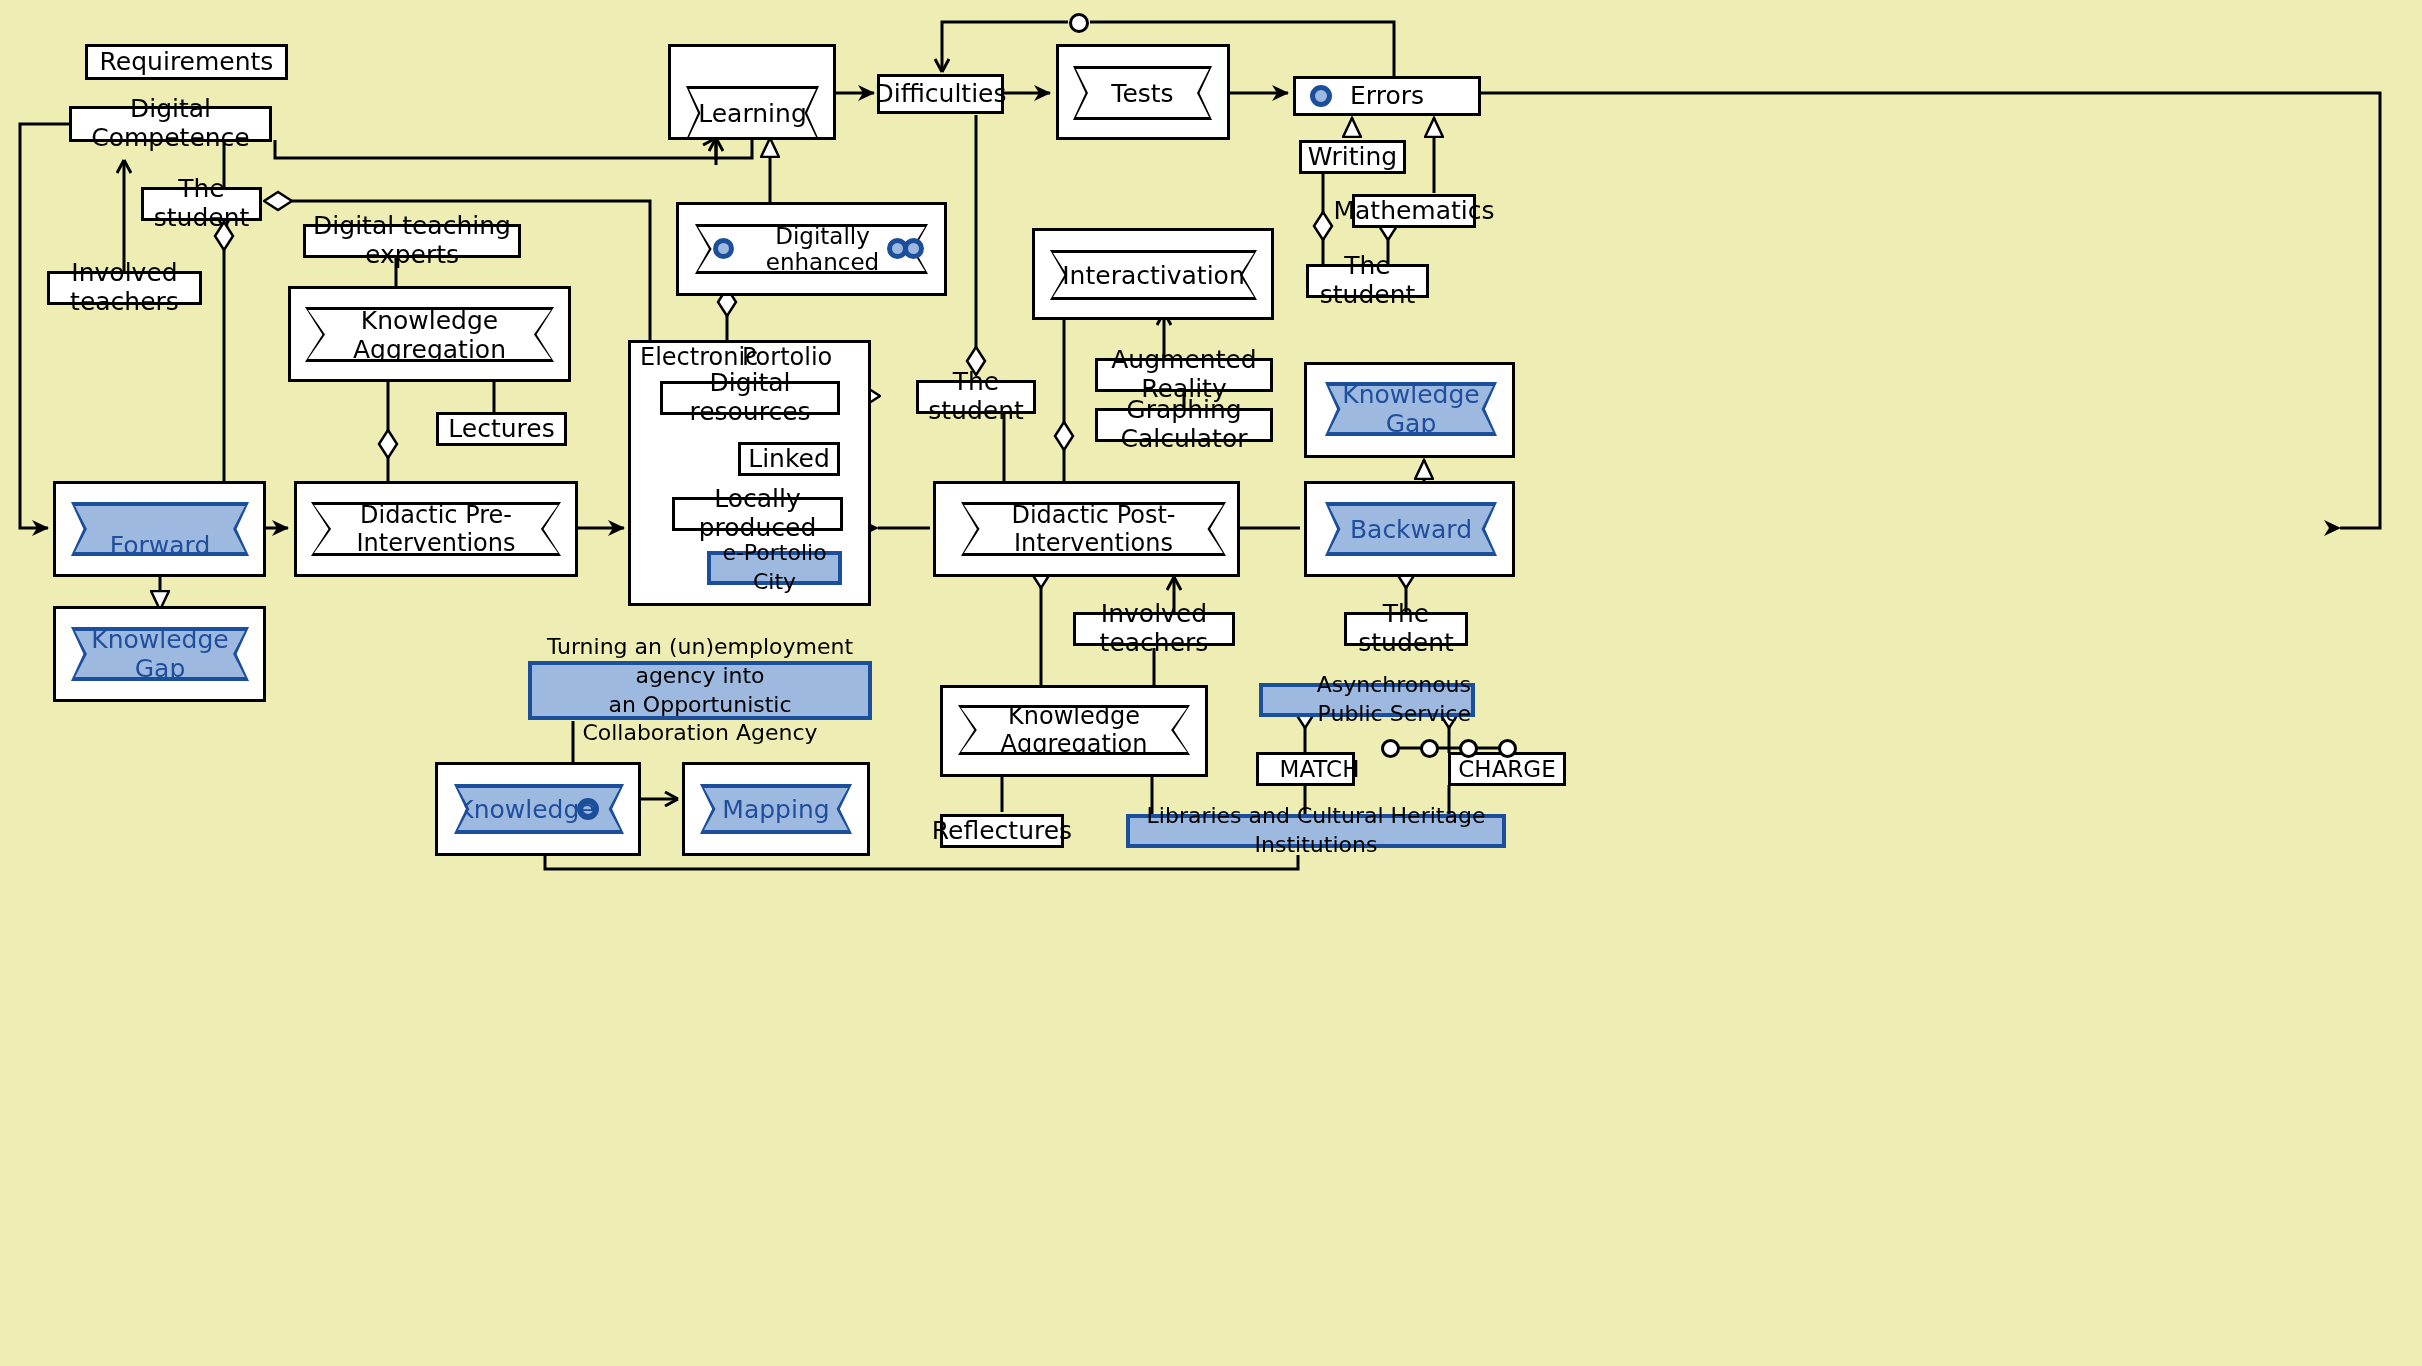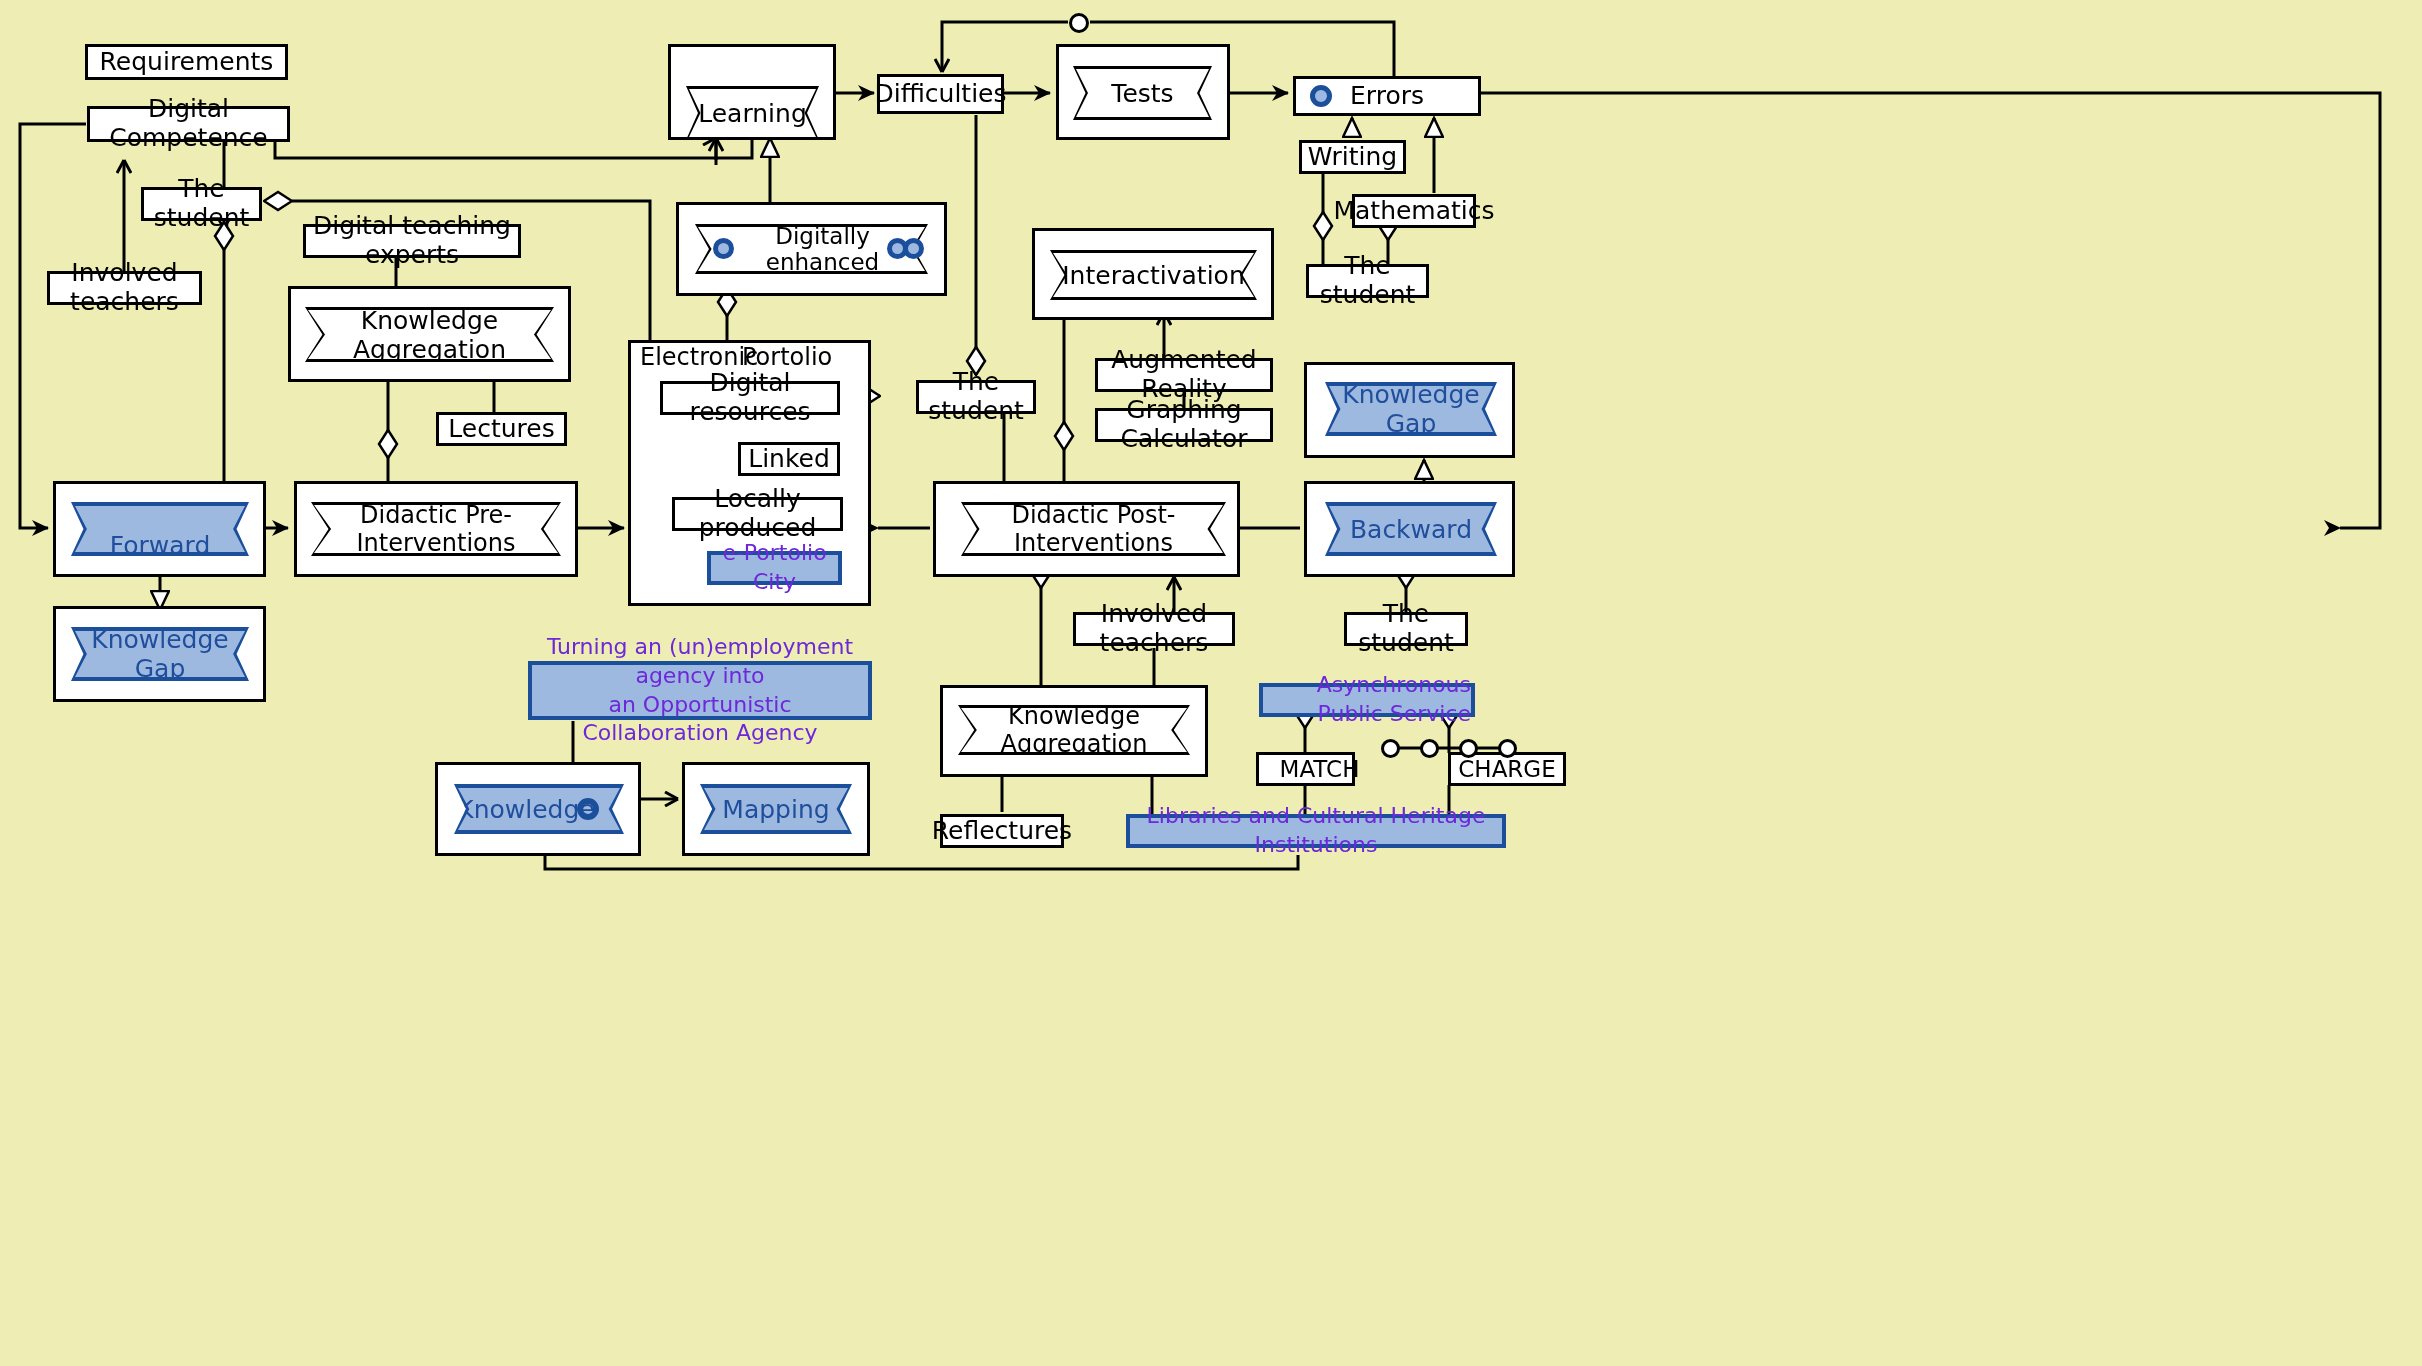--- a/index.html
+++ b/index.html
@@ -10,21 +10,21 @@
         display:flex;align-items:center;justify-content:center;text-align:center;
         font-size:25px;color:#000;line-height:1.15;}
   .container{position:absolute;box-sizing:border-box;background:#ffffff;border:3px solid #000;}
   .chev{position:absolute;box-sizing:border-box;display:flex;align-items:center;justify-content:center;
         text-align:center;font-size:25px;color:#000;gap:14px;}
   .chev.white{background:#ffffff;}
   .chev.blue{color:#1F4E9C;}
   .label{position:absolute;font-size:25px;color:#000;}
   .bluebox{position:absolute;box-sizing:border-box;background:#9EB9E0;border:4px solid #1B4F9C;
            display:flex;align-items:center;justify-content:center;text-align:center;
-           font-size:25px;color:#6d28d9;line-height:1.3;}
+           font-size:25px;color:#000000;line-height:1.3;}
   .dot{position:absolute;border-radius:50%;background:#9EB9E0;border:5px solid #1B4F9C;box-sizing:border-box;}
   .ring{position:absolute;border-radius:50%;background:transparent;border:6px solid #1B4F9C;box-sizing:border-box;}
   .wdot{position:absolute;border-radius:50%;background:#ffffff;border:3px solid #000;box-sizing:border-box;}
 </style>
 </head>
 <body>
 
 <div id="stage">
 
 <svg id="svgroot" viewBox="0 0 2422 1366">
@@ -167,21 +167,21 @@
     <path d="M1449,785 L1449,815"></path>
 
     <path d="M1390,748 L1510,748"></path>
   </g>
 </svg>
 
 <div class="node" style="left:85px;top:44px;width:203px;height:36px;">
   <span>Requirements</span>
 </div>
 
-<div class="node" style="left:87px;top:106px;width:203px;height:36px;">
+<div class="node" style="left:69px;top:106px;width:203px;height:36px;">
   <span>Digital Competence</span>
 </div>
 
 <div class="node" style="left:141px;top:187px;width:121px;height:34px;">
   <span>The student</span>
 </div>
 
 <div class="node" style="left:47px;top:271px;width:155px;height:34px;">
   <span>Involved teachers</span>
 </div>

